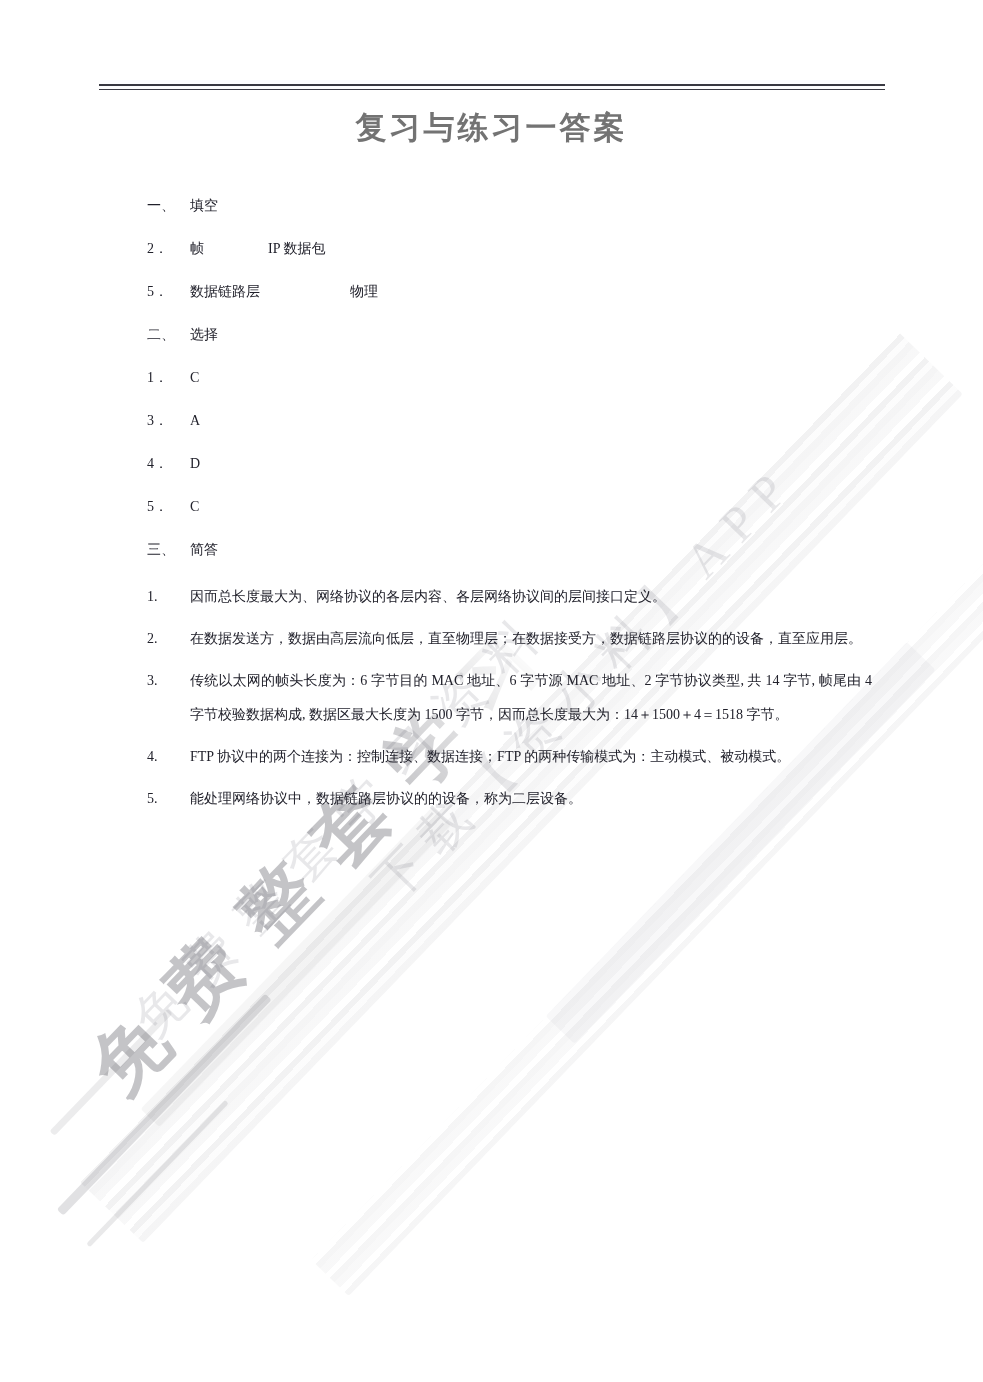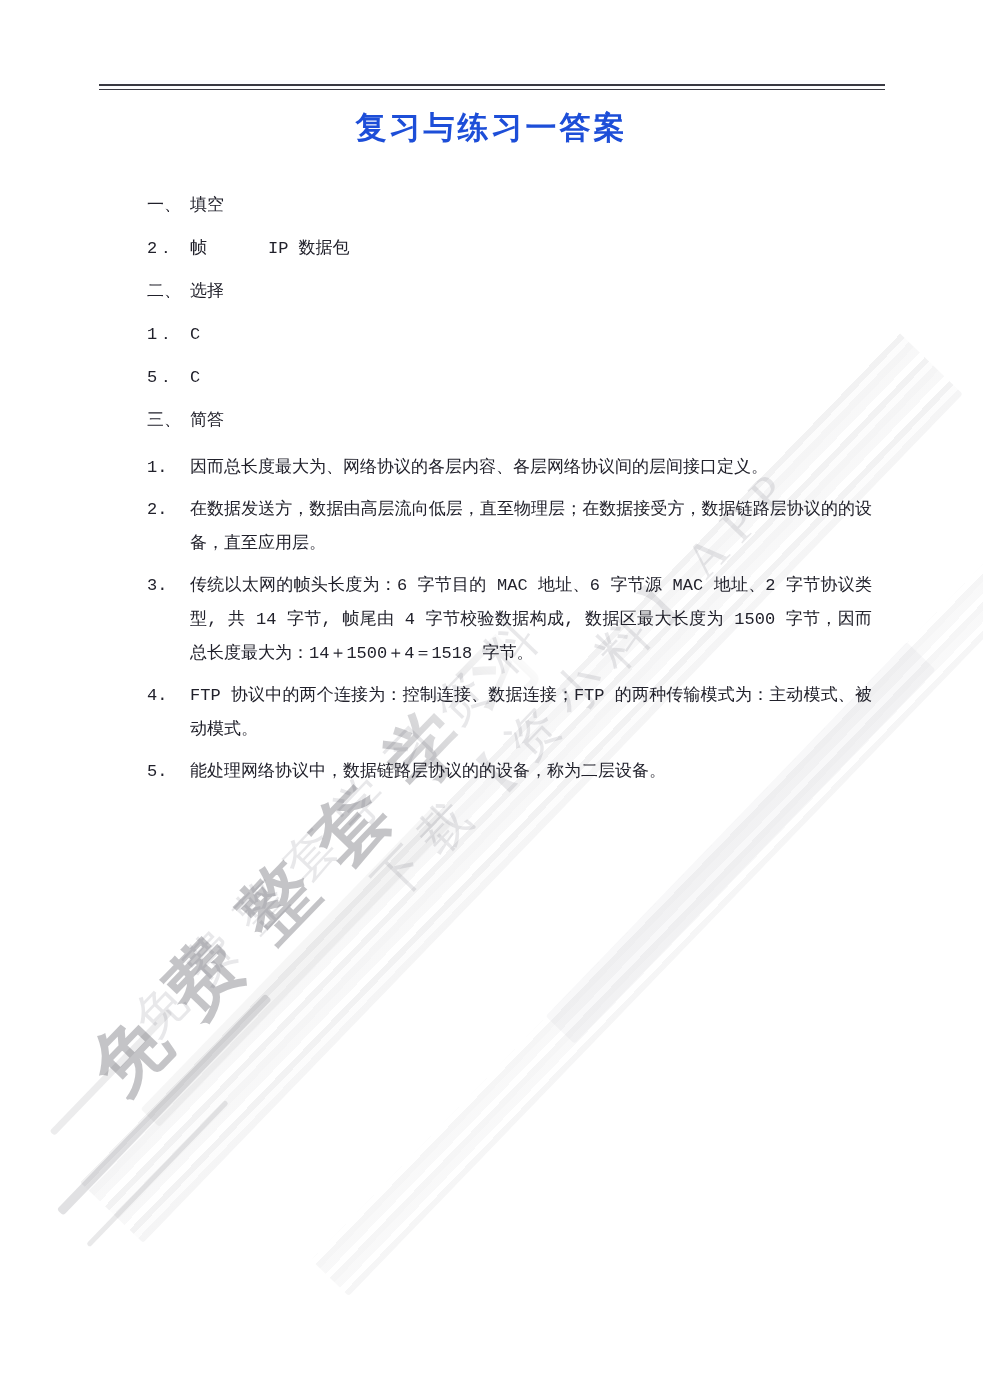--- a/index.html
+++ b/index.html
@@ -68,27 +68,26 @@
     left:99px;top:84px;width:786px;height:3px;
     border-top:2px solid #3a3a42;
     border-bottom:1px solid #3a3a42;
   }
   .title{
     position:absolute;z-index:2;
     left:0;top:107px;width:983px;
     text-align:center;
     font-size:31px;font-weight:700;
     letter-spacing:3px;
-    color:#1d4ed8;
+    color:#737373;
   }
   .content{
     position:absolute;z-index:2;
     left:147px;top:193px;width:728px;
-    font-size:17px;
-    font-family:Liberation Mono, monospace;
+    font-size:14px;
   }
   .h-row,.row{line-height:26px;margin-bottom:17px;white-space:nowrap;}
   .h-row .h-num{display:inline-block;min-width:43px;}
   .num{display:inline-block;width:43px;}
   .p0{display:inline-block;min-width:78px;}
   .p0.wide{min-width:160px;}
   .sa-item{display:flex;align-items:flex-start;margin-bottom:8px;}
   .sa-num{flex:0 0 43px;line-height:34px;}
   .sa-text{width:682px;line-height:34px;text-align:justify;}
 </style>
@@ -111,24 +110,27 @@
   </div>
 
   <div class="top-rule"></div>
   <div class="title">复习与练习一答案</div>
 
   <div class="content">
 
     <div class="h-row"><span class="h-num">一、</span><span>填空</span></div>
 
     <div class="row"><span class="num">2．</span><span class="p0">帧</span><span class="p1">IP 数据包</span></div>
+    <div class="row"><span class="num">5．</span><span class="p0 wide">数据链路层</span><span class="p1">物理</span></div>
 
     <div class="h-row"><span class="h-num">二、</span><span>选择</span></div>
 
     <div class="row"><span class="num">1．</span><span class="p0">C</span></div>
+    <div class="row"><span class="num">3．</span><span class="p0">A</span></div>
+    <div class="row"><span class="num">4．</span><span class="p0">D</span></div>
     <div class="row"><span class="num">5．</span><span class="p0">C</span></div>
 
     <div class="h-row"><span class="h-num">三、</span><span>简答</span></div>
 
     <div class="sa-item">
         <span class="sa-num">1.</span>
         <div class="sa-text">因而总长度最大为、网络协议的各层内容、各层网络协议间的层间接口定义。</div>
       </div>
     <div class="sa-item">
         <span class="sa-num">2.</span>

